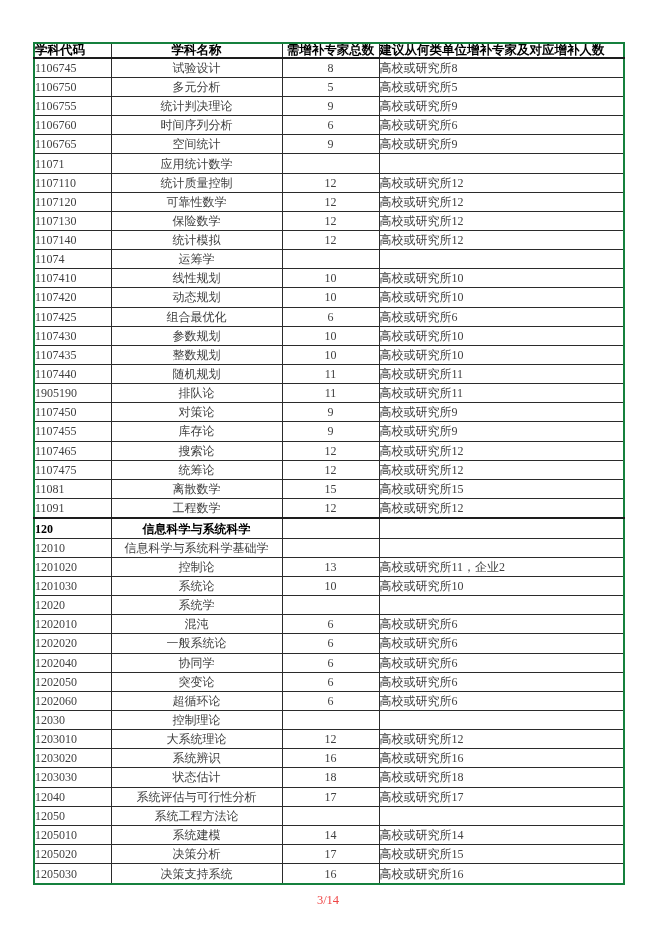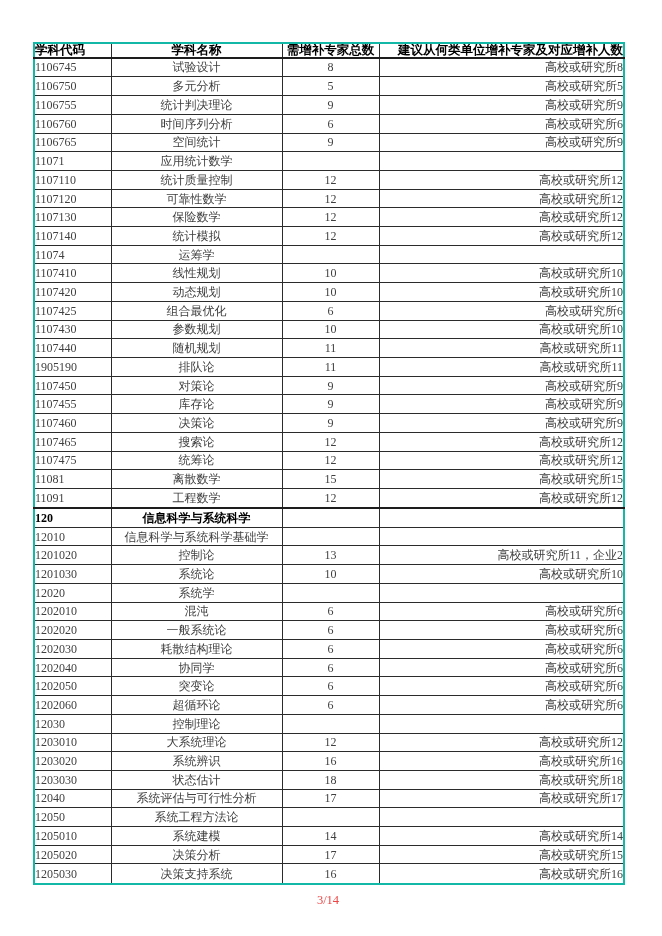--- a/index.html
+++ b/index.html
@@ -26,31 +26,31 @@
     border: 1px solid #2b2b2b;
     font-size: 12px;
     color: #3f3f3f;
     white-space: nowrap;
     overflow: hidden;
     vertical-align: middle;
     padding: 0;
     line-height: 1;
   }
   
-  table.grid { border: 2px solid #14b8a6; }
+  table.grid { border: 2px solid #15803d; }
   table.grid thead th {
     border-bottom: 2px solid #1d1d1d;
     font-weight: bold;
     color: #000000;
     font-size: 12.5px;
   }
   td.code, th.code { text-align: left; padding-left: 4px; }
   td.name, th.name { text-align: center; }
   td.count, th.count { text-align: center; }
-  td.sugg, th.sugg { text-align: right; }
+  td.sugg, th.sugg { text-align: left; }
   tr.bold-row td {
     font-weight: bold;
     color: #000000;
     margin-left: 39px;
   }
   tr.thick-top td {
     border-top: 2px solid #1d1d1d;
   }
   .footer {
     position: absolute;
@@ -166,20 +166,26 @@
     <td class="count">6</td>
     <td class="sugg">高校或研究所6</td>
   </tr>
         <tr>
     <td class="code">1107430</td>
     <td class="name">参数规划</td>
     <td class="count">10</td>
     <td class="sugg">高校或研究所10</td>
   </tr>
         <tr>
+    <td class="code">1107435</td>
+    <td class="name">整数规划</td>
+    <td class="count">10</td>
+    <td class="sugg">高校或研究所10</td>
+  </tr>
+        <tr>
     <td class="code">1107440</td>
     <td class="name">随机规划</td>
     <td class="count">11</td>
     <td class="sugg">高校或研究所11</td>
   </tr>
         <tr>
     <td class="code">1905190</td>
     <td class="name">排队论</td>
     <td class="count">11</td>
     <td class="sugg">高校或研究所11</td>
@@ -190,26 +196,20 @@
     <td class="count">9</td>
     <td class="sugg">高校或研究所9</td>
   </tr>
         <tr>
     <td class="code">1107455</td>
     <td class="name">库存论</td>
     <td class="count">9</td>
     <td class="sugg">高校或研究所9</td>
   </tr>
         <tr>
-    <td class="code">1107460</td>
-    <td class="name">决策论</td>
-    <td class="count">9</td>
-    <td class="sugg">高校或研究所9</td>
-  </tr>
-        <tr>
     <td class="code">1107465</td>
     <td class="name">搜索论</td>
     <td class="count">12</td>
     <td class="sugg">高校或研究所12</td>
   </tr>
         <tr>
     <td class="code">1107475</td>
     <td class="name">统筹论</td>
     <td class="count">12</td>
     <td class="sugg">高校或研究所12</td>
@@ -262,26 +262,20 @@
     <td class="count">6</td>
     <td class="sugg">高校或研究所6</td>
   </tr>
         <tr>
     <td class="code">1202020</td>
     <td class="name">一般系统论</td>
     <td class="count">6</td>
     <td class="sugg">高校或研究所6</td>
   </tr>
         <tr>
-    <td class="code">1202030</td>
-    <td class="name">耗散结构理论</td>
-    <td class="count">6</td>
-    <td class="sugg">高校或研究所6</td>
-  </tr>
-        <tr>
     <td class="code">1202040</td>
     <td class="name">协同学</td>
     <td class="count">6</td>
     <td class="sugg">高校或研究所6</td>
   </tr>
         <tr>
     <td class="code">1202050</td>
     <td class="name">突变论</td>
     <td class="count">6</td>
     <td class="sugg">高校或研究所6</td>

